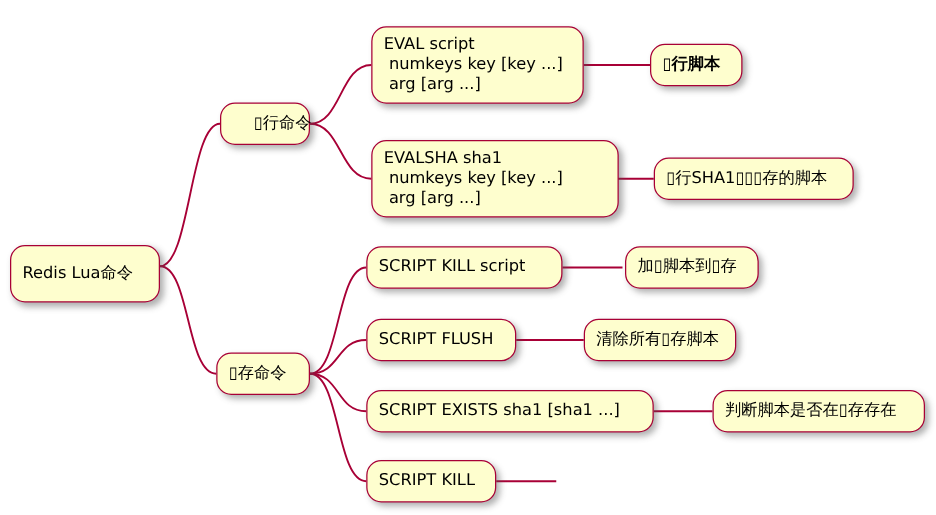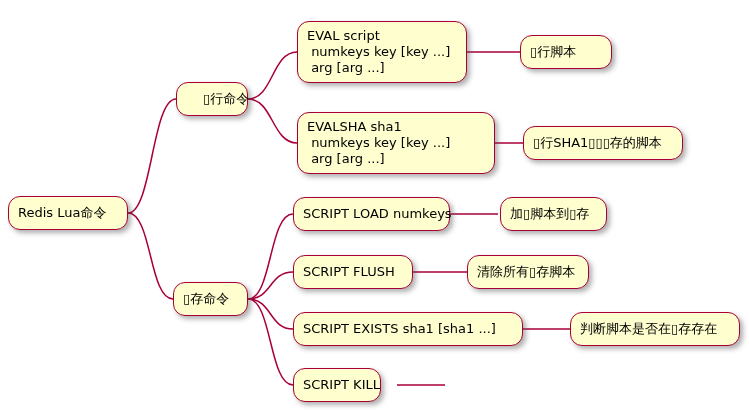--- a/index.html
+++ b/index.html
@@ -58,46 +58,46 @@
     <path d="M248,299 C272,299 269,329 293,329"></path>
     <path d="M248,299 C272,299 269,385 293,385"></path>
     <path d="M467,52 L520,52"></path>
     <path d="M467,143 L523,143"></path>
     <path d="M450,214 L498,214"></path>
     <path d="M413,272 L467,272"></path>
     <path d="M523,329 L570,329"></path>
     <path d="M397,385 L445,385"></path>
   </svg>
 
-  <div class="node" style="left:8px; top:196px; width:120px; height:34px;">Redis Lua命令</div>
+  <div class="node" style="left:8px; top:196px; width:120px; height:46px;">Redis Lua命令</div>
 
   <div class="node" style="left:176px; top:82px; width:72px; height:34px;padding-left:26px;">▯行命令</div>
 
   <div class="node" style="left:297px; top:21px; width:170px; height:62px;">EVAL script
  numkeys key [key ...]
  arg [arg ...]</div>
 
-  <div class="node" style="left:520px; top:35px; width:92px; height:34px;">▯行脚本</div>
+  <div class="node" style="left:520px; top:35px; width:74px; height:34px;font-weight:bold;">▯行脚本</div>
 
   <div class="node" style="left:297px; top:112px; width:198px; height:62px;">EVALSHA sha1
  numkeys key [key ...]
  arg [arg ...]</div>
 
   <div class="node" style="left:523px; top:126px; width:160px; height:34px;">▯行SHA1▯▯▯存的脚本</div>
 
   <div class="node" style="left:173px; top:282px; width:75px; height:34px;">▯存命令</div>
 
-  <div class="node" style="left:293px; top:197px; width:157px; height:34px;">SCRIPT LOAD numkeys</div>
+  <div class="node" style="left:293px; top:197px; width:157px; height:34px;">SCRIPT KILL script</div>
 
   <div class="node" style="left:500px; top:197px; width:107px; height:34px;">加▯脚本到▯存</div>
 
   <div class="node" style="left:293px; top:255px; width:120px; height:34px;">SCRIPT FLUSH</div>
 
   <div class="node" style="left:467px; top:255px; width:122px; height:34px;">清除所有▯存脚本</div>
 
   <div class="node" style="left:293px; top:312px; width:230px; height:34px;">SCRIPT EXISTS sha1 [sha1 ...]</div>
 
   <div class="node" style="left:570px; top:312px; width:170px; height:34px;">判断脚本是否在▯存存在</div>
 
-  <div class="node" style="left:293px; top:368px; width:88px; height:34px;">SCRIPT KILL</div>
+  <div class="node" style="left:293px; top:368px; width:104px; height:34px;">SCRIPT KILL</div>
 
 
 </div>
 
 </body></html>

